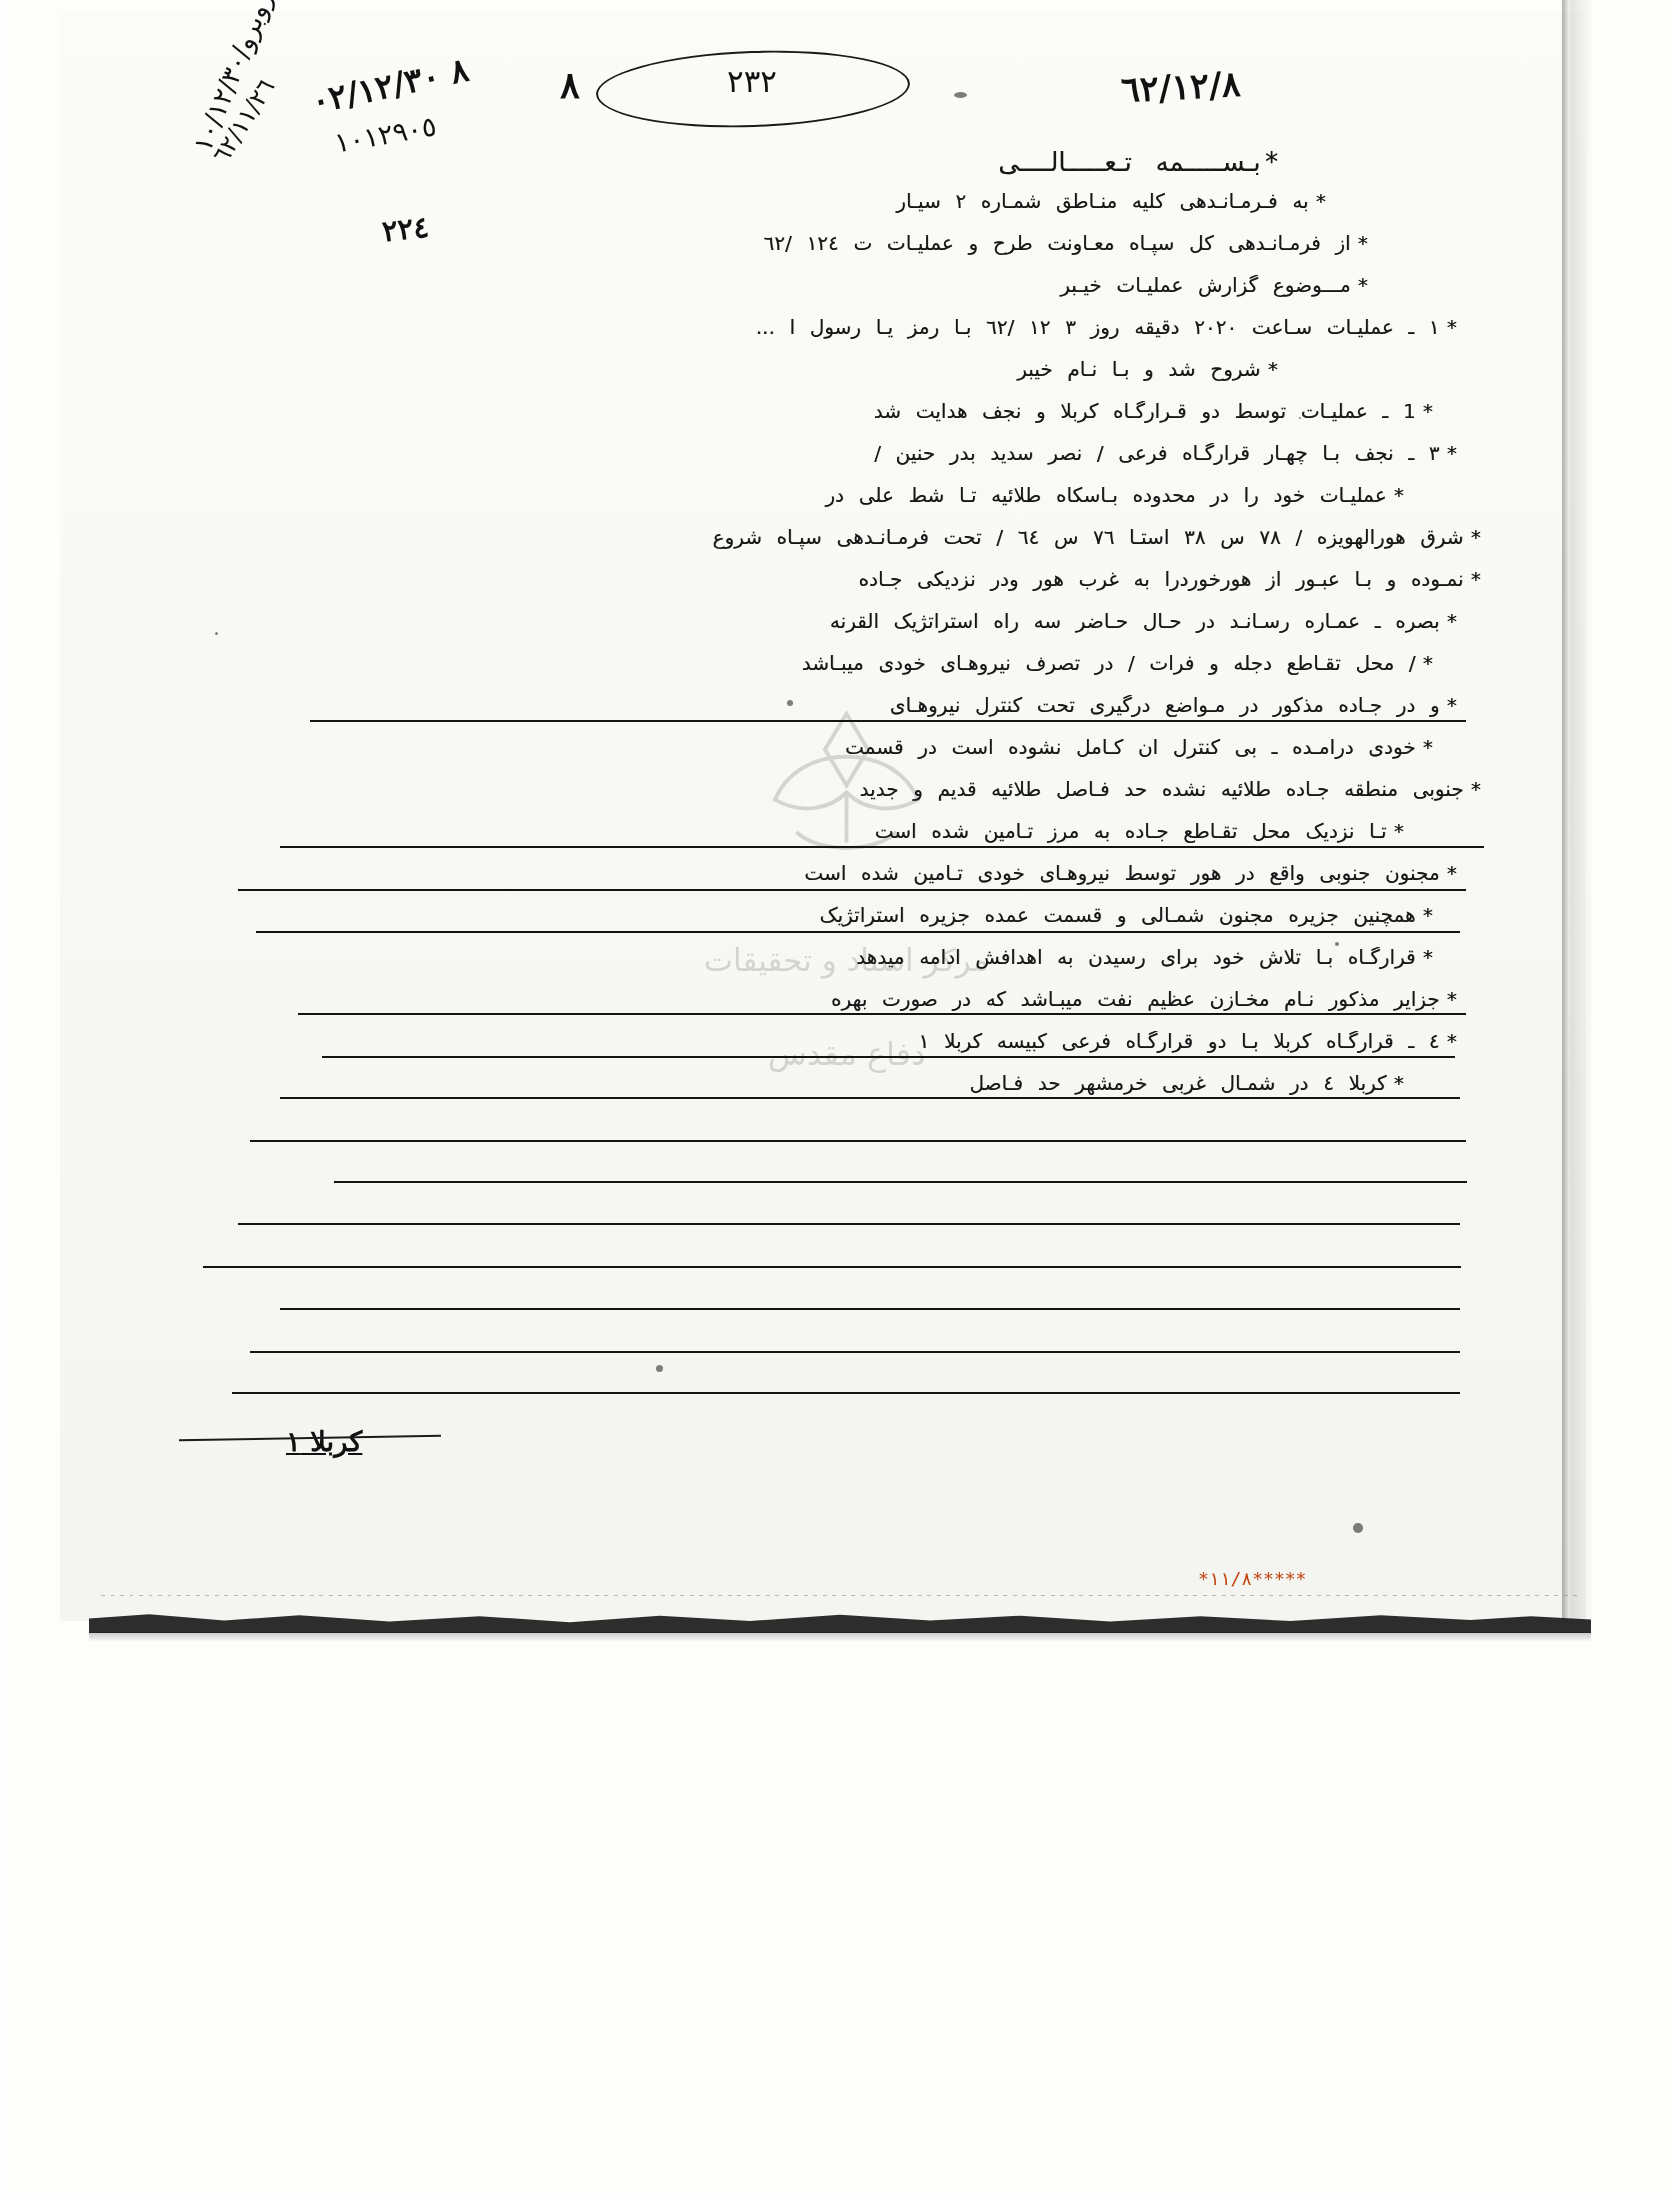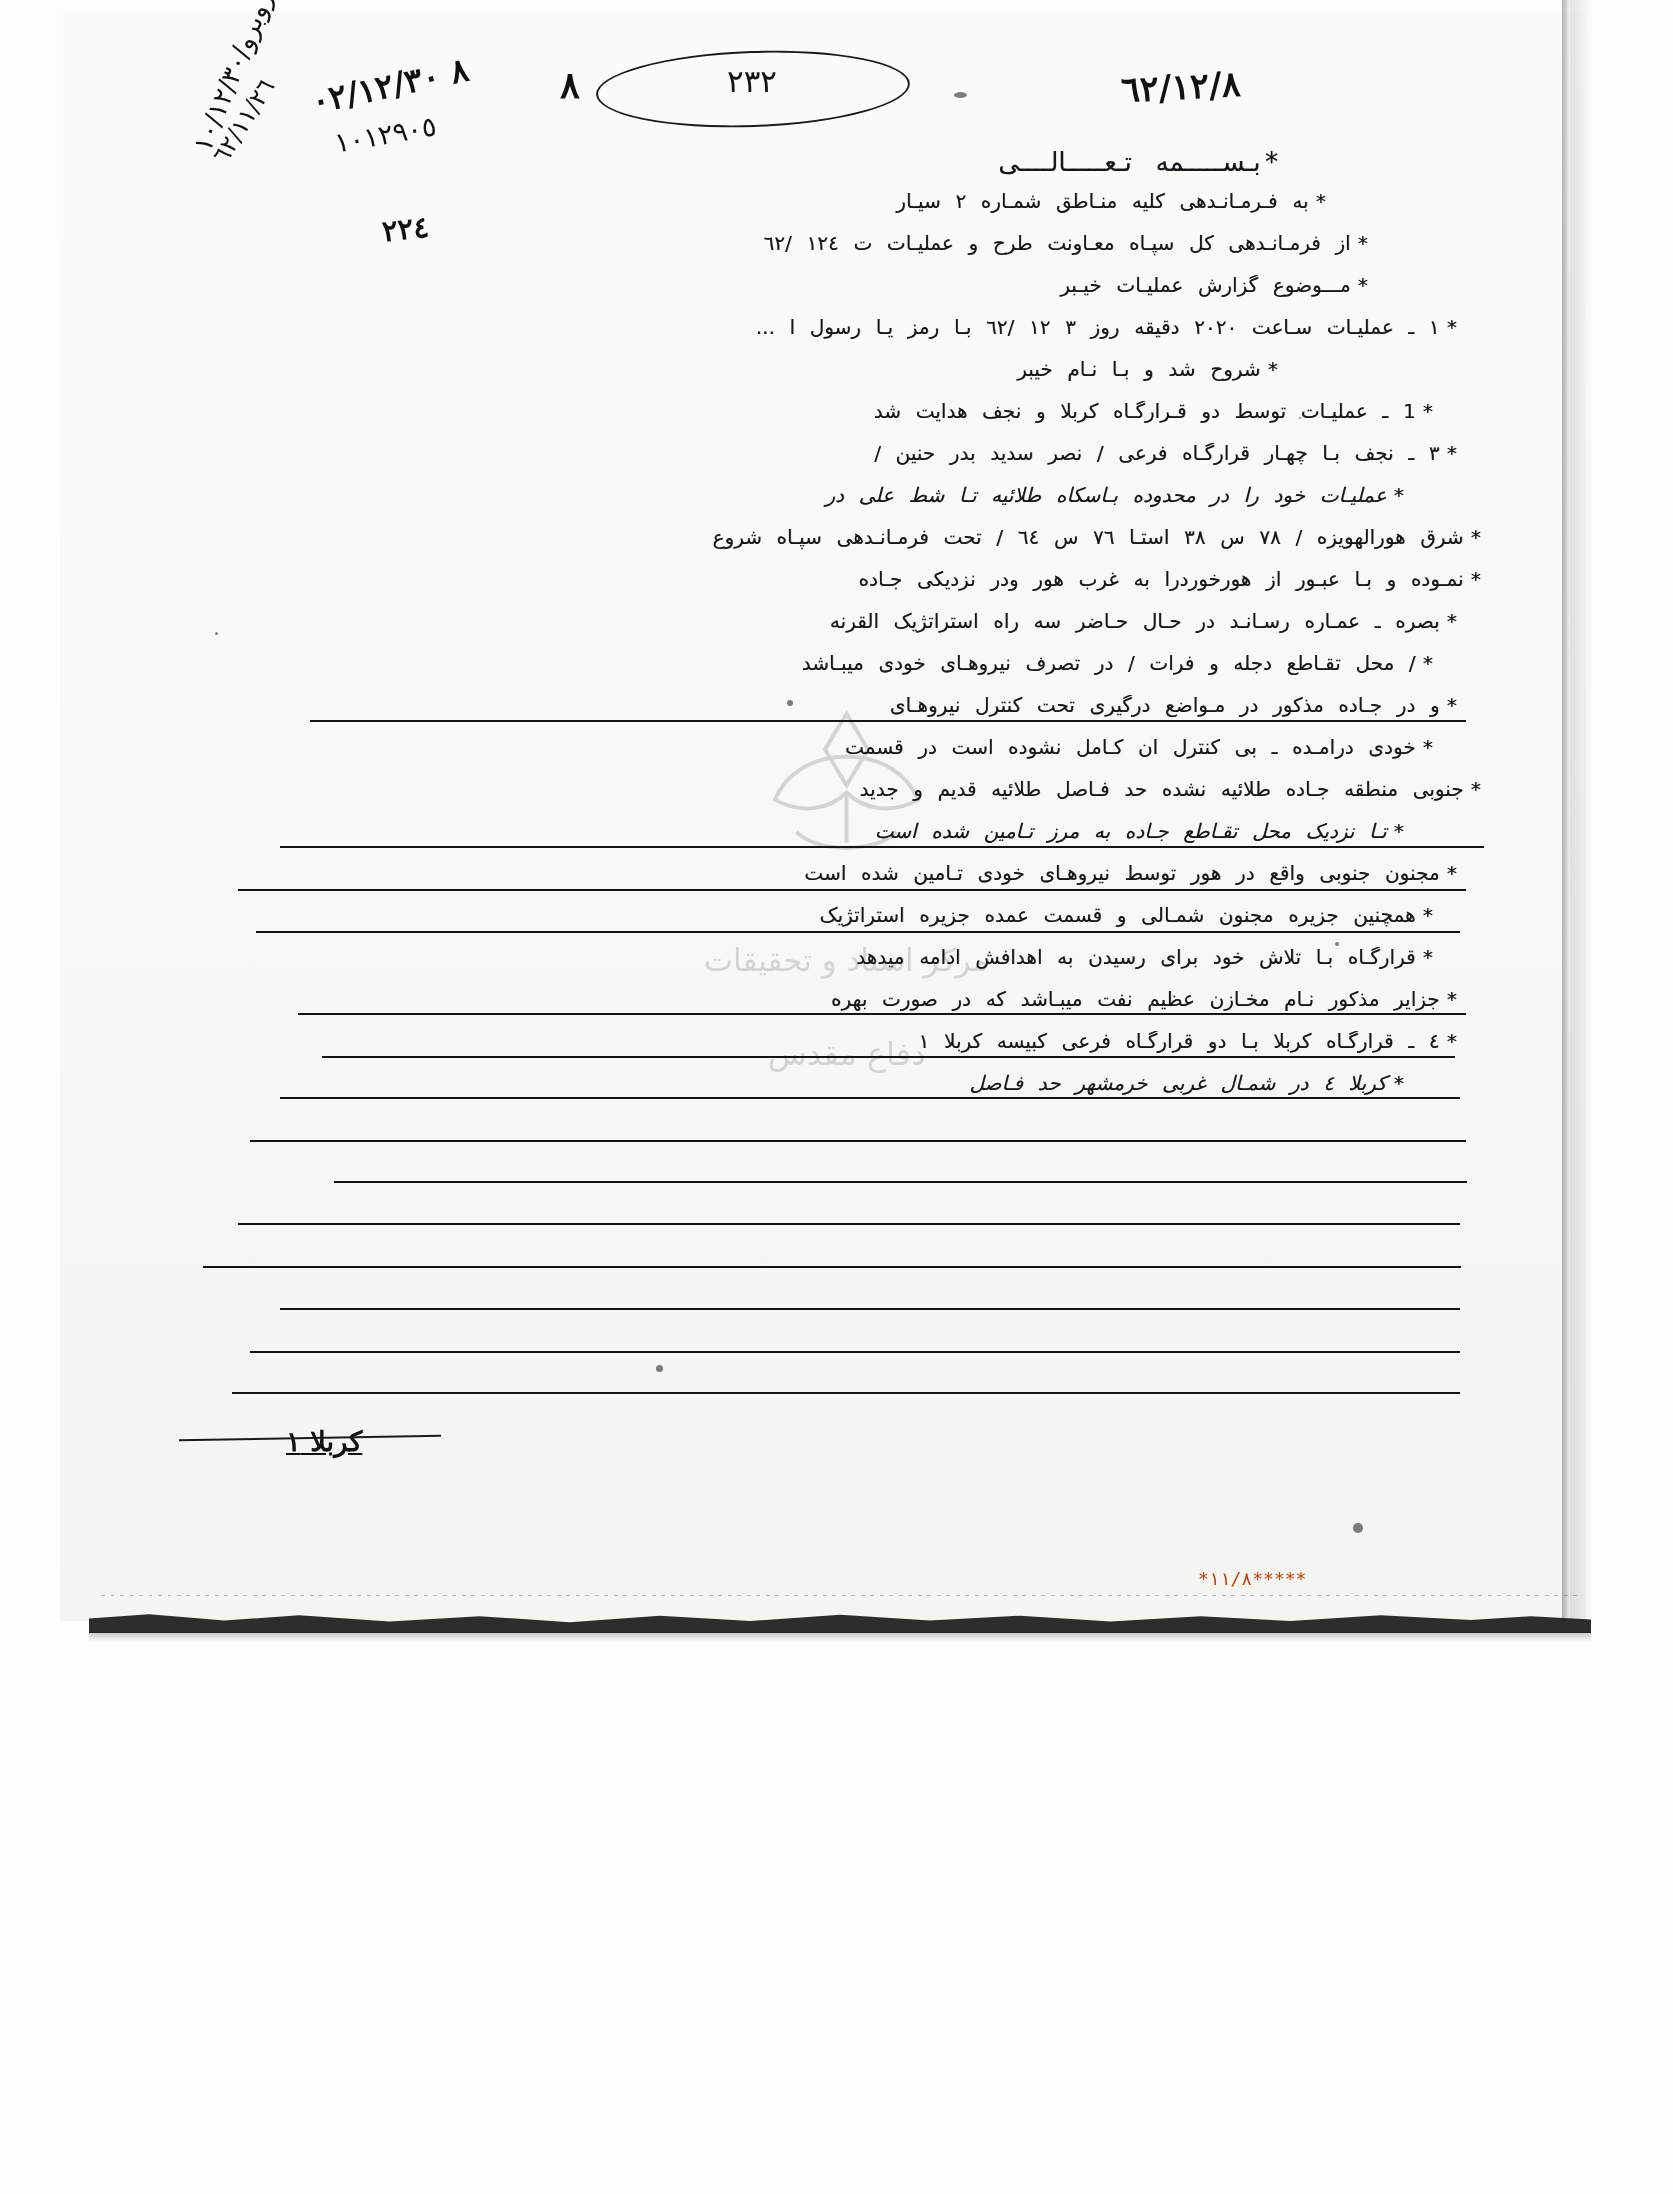--- a/index.html
+++ b/index.html
@@ -115,21 +115,21 @@
   .telex-line .bullet {
     display: inline-block;
     min-width: 27.4px;
     text-align: center;
     color: #111;
   }
   .telex-line .txt { display: inline-block; }
   .ind-1  { padding-right: 24px; }
   .ind-2  { padding-right: 48px; }
   .ind-3  { padding-right: 72px; }
-  .ind-4  { padding-right: 101px; font-style: italic; }
+  .ind-4  { padding-right: 101px; }
   .ind-5  { padding-right: 137px; }
   .ind-6  { padding-right: 179px; }
   .ind-7  { padding-right: 227px; }
 
   .first-line {
     font-size: 26px;
     letter-spacing: 5.4px;
     word-spacing: 15.5px;
   }
 

